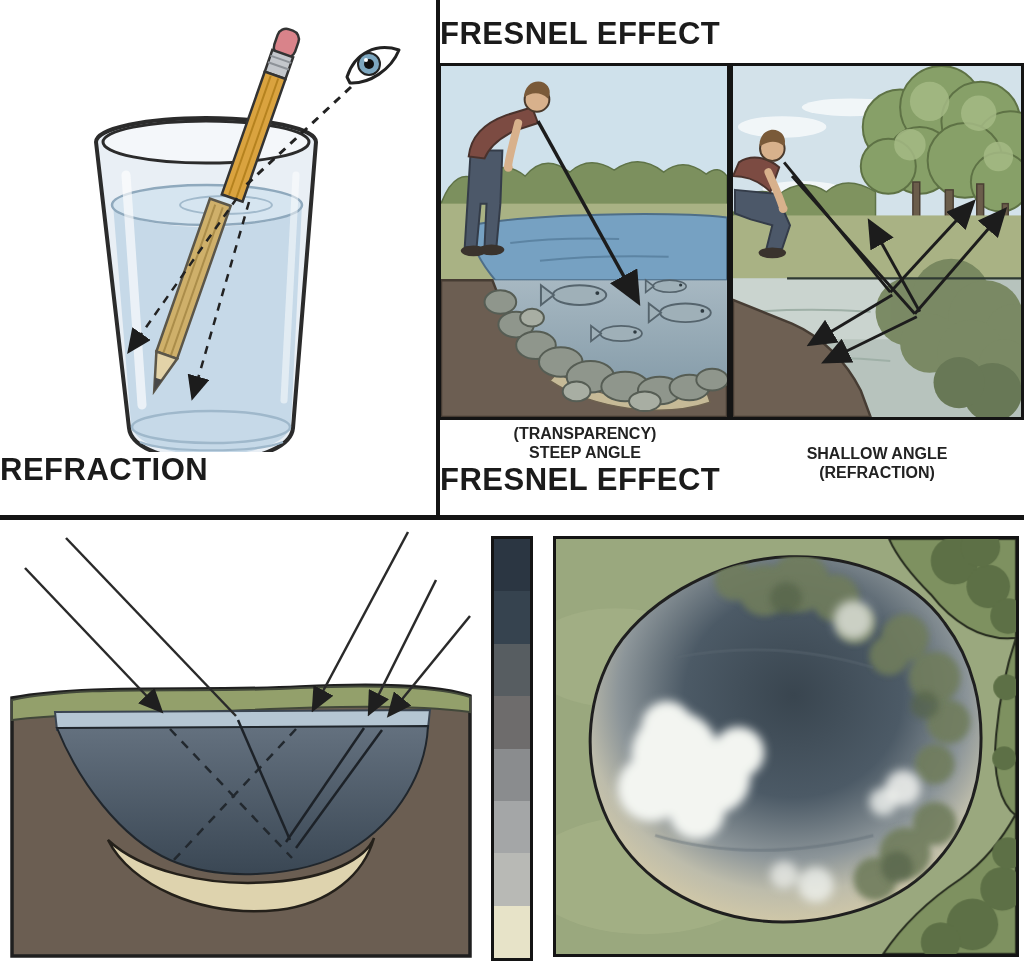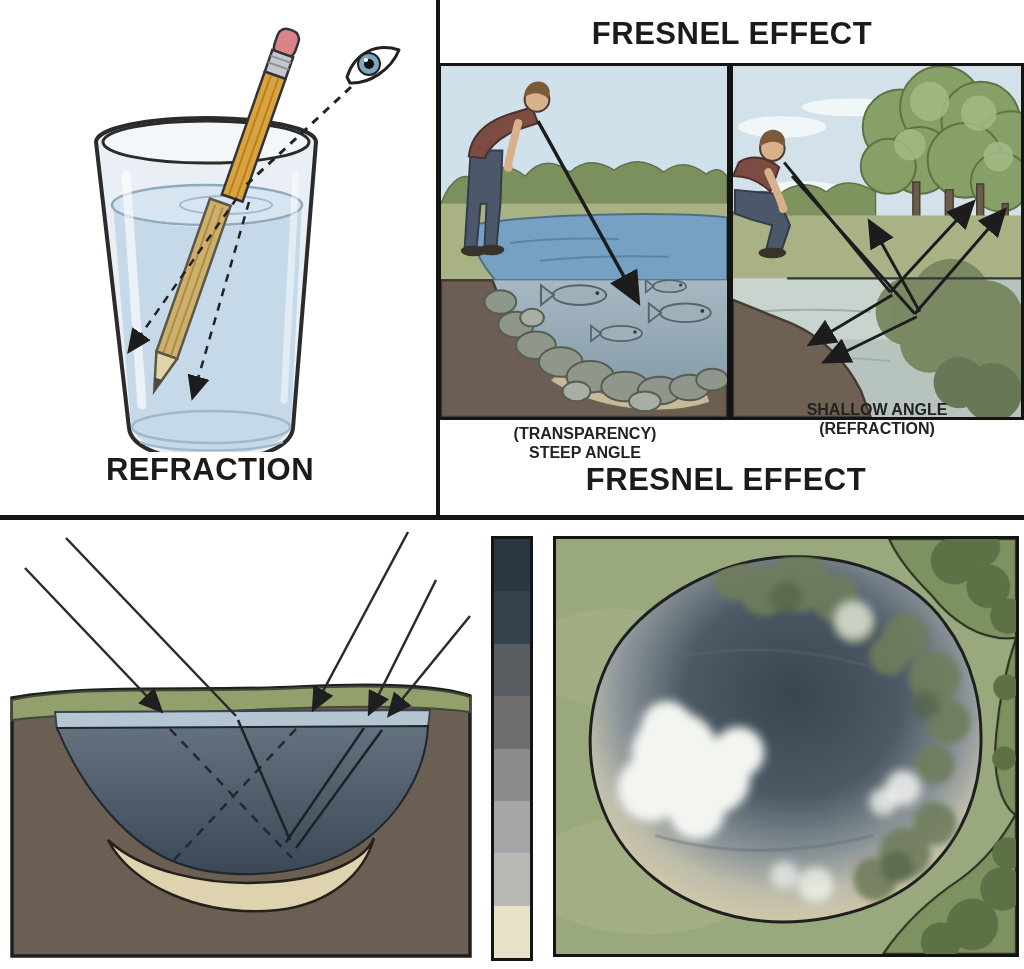--- a/index.html
+++ b/index.html
@@ -4,21 +4,21 @@
 <style>
   html,body{margin:0;padding:0;background:#ffffff;}
   .canvas{
     position:relative;width:1024px;height:969px;background:#ffffff;
     font-family:"Liberation Sans","DejaVu Sans",sans-serif;color:#151515;
     overflow:hidden;
   }
   .abs{position:absolute;}
   .divider{background:#141414;}
   .big-title{
-    font-size:31px;font-weight:700;letter-spacing:0.5px;text-align:center;
+    font-size:31px;font-weight:700;letter-spacing:0.5px;text-align:left;
     color:#1b1b1b;
   }
   .caption2{
     font-size:16px;font-weight:700;line-height:19px;text-align:center;color:#222;
   }
   .panel-frame{border:3px solid #141414;box-sizing:border-box;background:#fff;}
   .colorbar{
     border:3px solid #141414;box-sizing:border-box;display:flex;flex-direction:column;
     background:#fff;
   }
@@ -231,21 +231,21 @@
           <line x1="162" y1="233" x2="80" y2="282" marker-end="url(#arrF)"></line>
           <line x1="187" y1="255" x2="95" y2="300" marker-end="url(#arrF)"></line>
         </g>
       </svg>
     </div>
 
     <div class="abs caption2" style="left:0;top:424px;width:290px;">
       <div>(TRANSPARENCY)</div>
       <div>STEEP ANGLE</div>
     </div>
-    <div class="abs caption2" style="left:290px;top:400px;width:294px;">
+    <div class="abs caption2" style="left:290px;top:444px;width:294px;">
       <div>SHALLOW ANGLE</div>
       <div>(REFRACTION)</div>
     </div>
     <div class="abs big-title" style="left:0;top:462px;width:572px;">FRESNEL EFFECT</div>
   </div>
 
   <svg class="abs" style="left:0;top:522px;" width="482" height="447" viewBox="0 0 482 447">
     <defs>
       <marker id="arrC" markerWidth="10" markerHeight="9" refX="8" refY="4.5" orient="auto">
         <path d="M0,0 L10,4.5 L0,9 Z" fill="#1f1f1f"></path>

